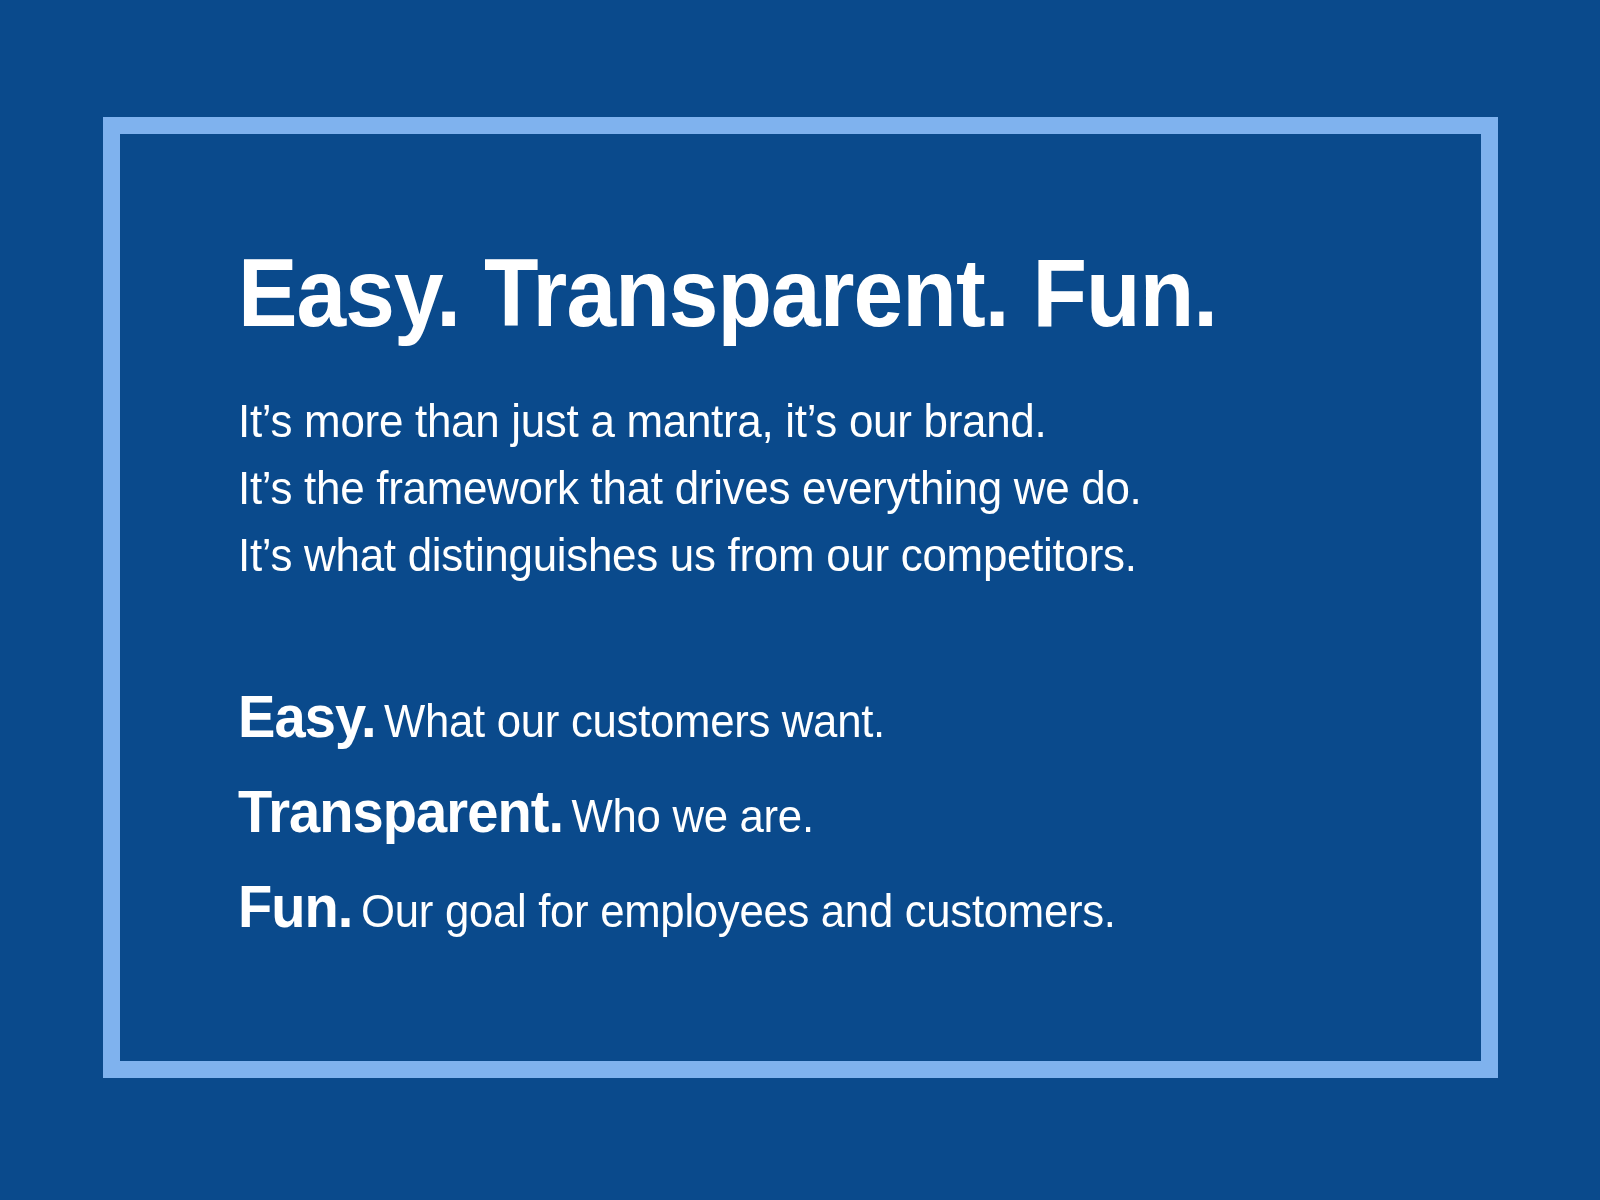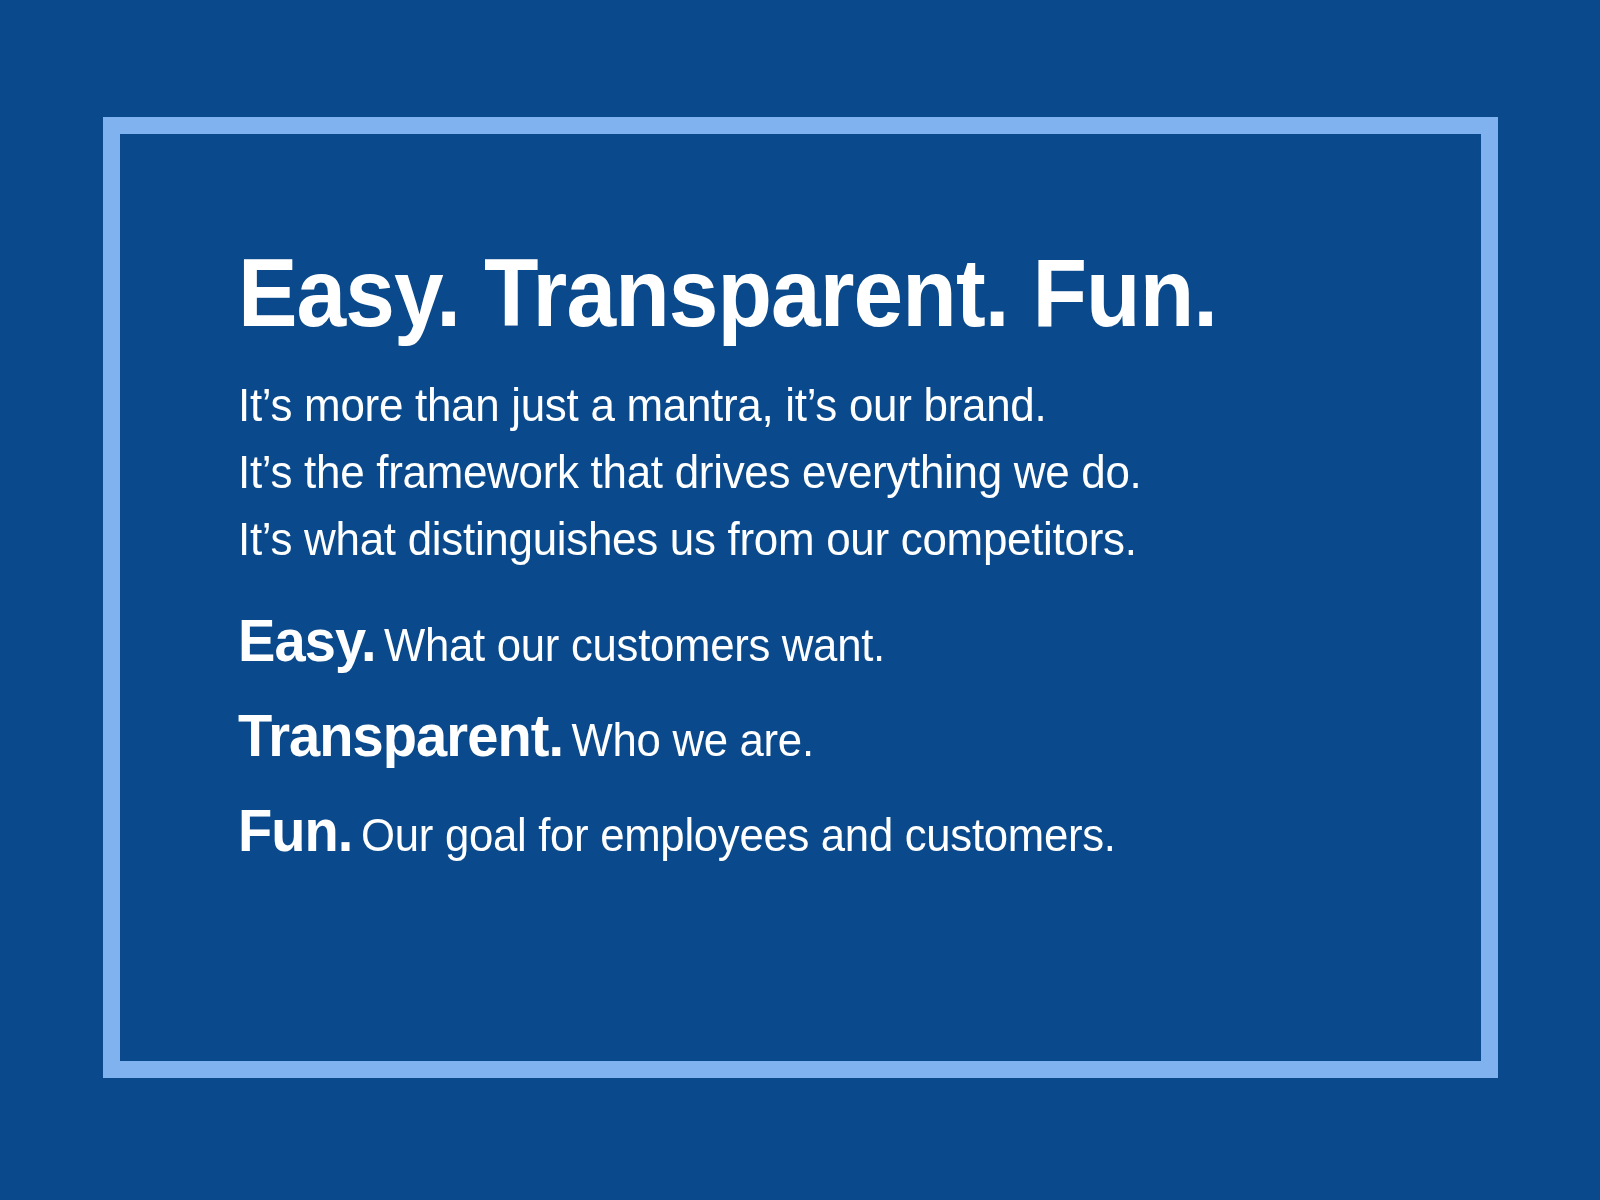--- a/index.html
+++ b/index.html
@@ -49,36 +49,36 @@
     line-height: 1.06;
     font-weight: 700;
     letter-spacing: -1.0px;
     transform: scaleX(0.93);
     transform-origin: left center;
     white-space: nowrap;
     margin: 0;
   }
 
   .intro-block {
-    margin-top: 28px;
+    margin-top: 44px;
   }
 
   .intro-line {
     color: #ffffff;
     font-size: 46px;
     line-height: 67px;
     font-weight: 400;
     letter-spacing: -0.3px;
     transform: scaleX(0.955);
     transform-origin: left center;
     white-space: nowrap;
   }
 
   .defs-block {
-    margin-top: 28px;
+    margin-top: 88px;
   }
 
   .def-line {
     color: #ffffff;
     line-height: 81px;
     white-space: nowrap;
     transform: scaleX(0.95);
     transform-origin: left center;
   }
 

